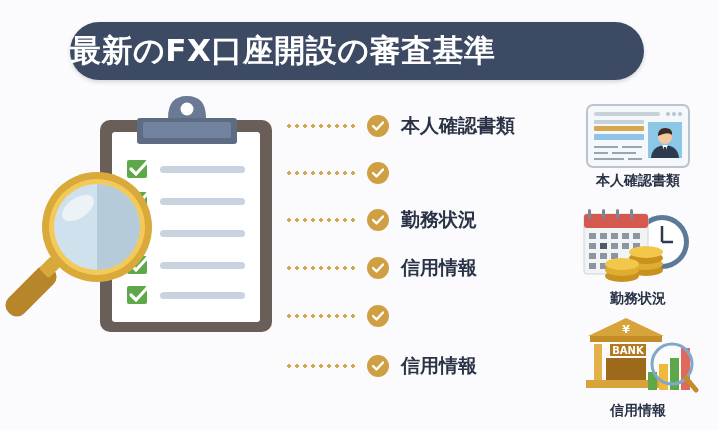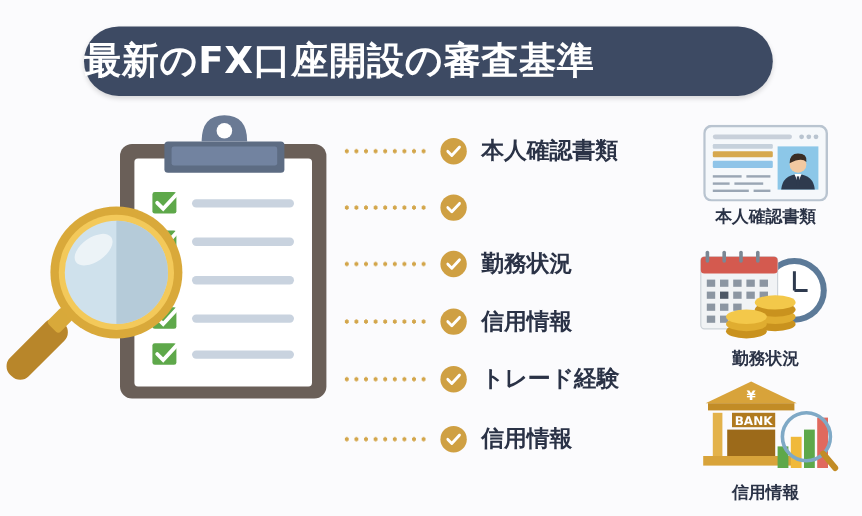--- a/index.html
+++ b/index.html
@@ -132,21 +132,20 @@
     </div>
     <span class="crit-label">信用情報</span>
   </div>
   <div class="crit-row" style="top:190px">
     <div class="dots"></div>
     <div class="check-circle">
       <svg width="12" height="10" viewBox="0 0 12 10">
           <path d="M1 5 l3.5 3.5 l6.5 -7" stroke="#fff" stroke-width="2.4" fill="none" stroke-linecap="round" stroke-linejoin="round"></path>
         </svg>
     </div>
-    <span class="crit-label">トレード経験</span>
   </div>
   <div class="crit-row" style="top:240px">
     <div class="dots"></div>
     <div class="check-circle">
       <svg width="12" height="10" viewBox="0 0 12 10">
           <path d="M1 5 l3.5 3.5 l6.5 -7" stroke="#fff" stroke-width="2.4" fill="none" stroke-linecap="round" stroke-linejoin="round"></path>
         </svg>
     </div>
     <span class="crit-label">信用情報</span>
   </div>

